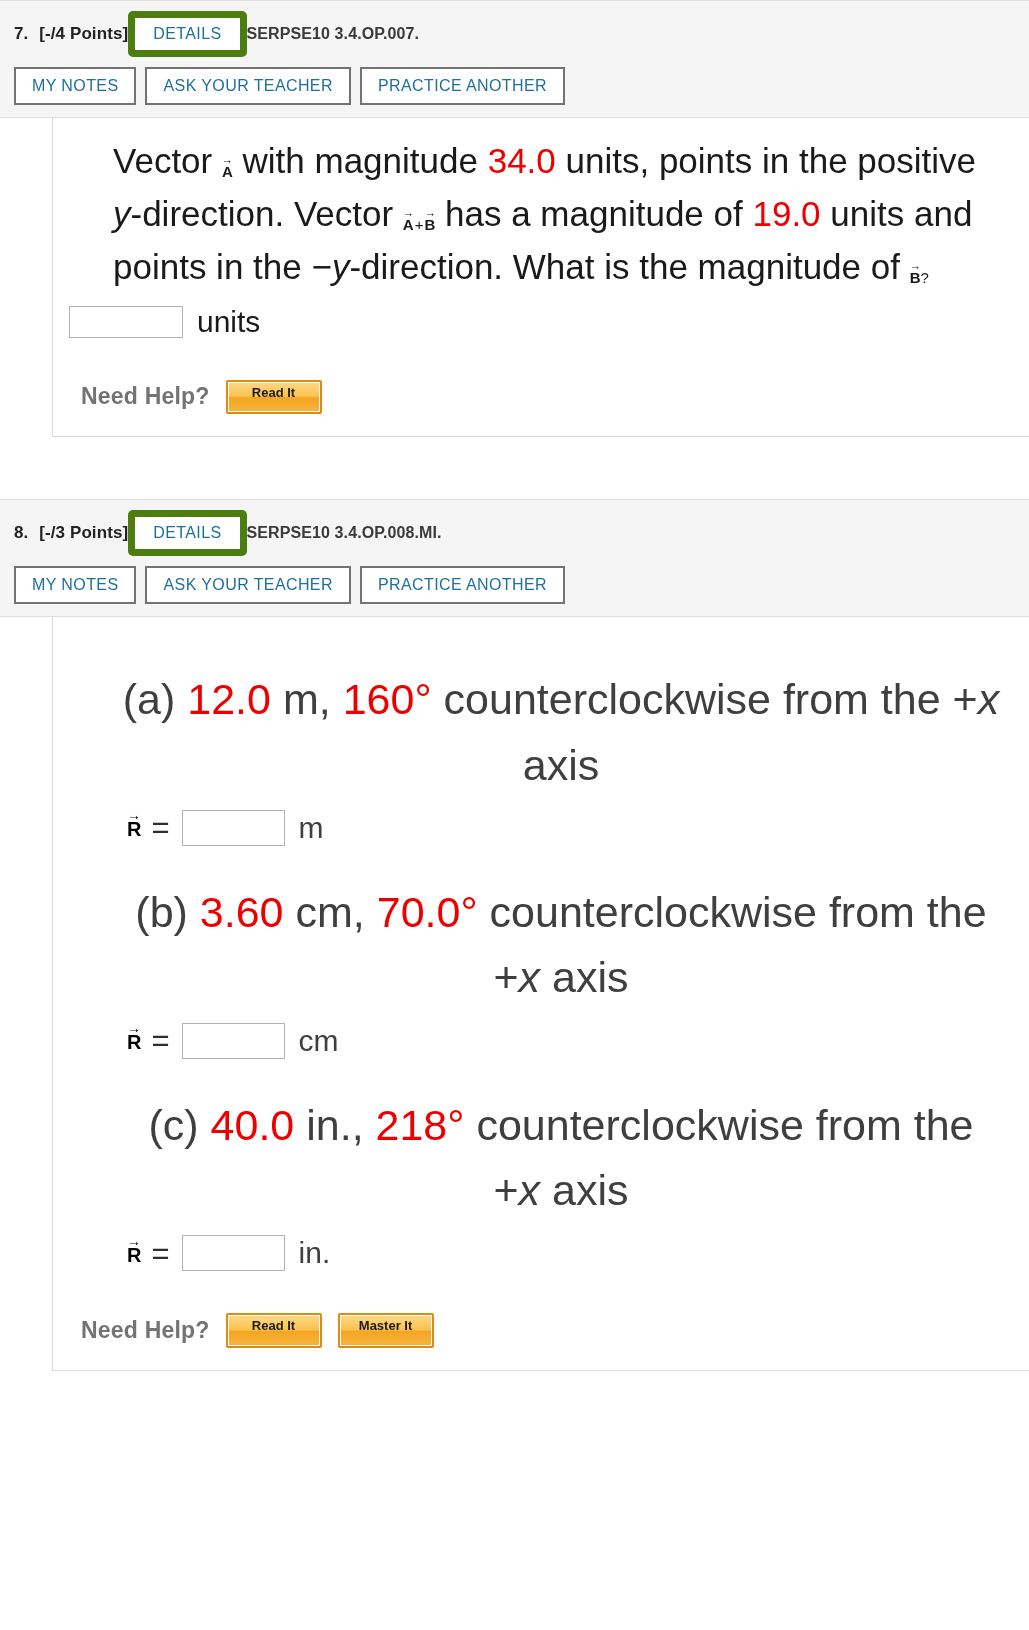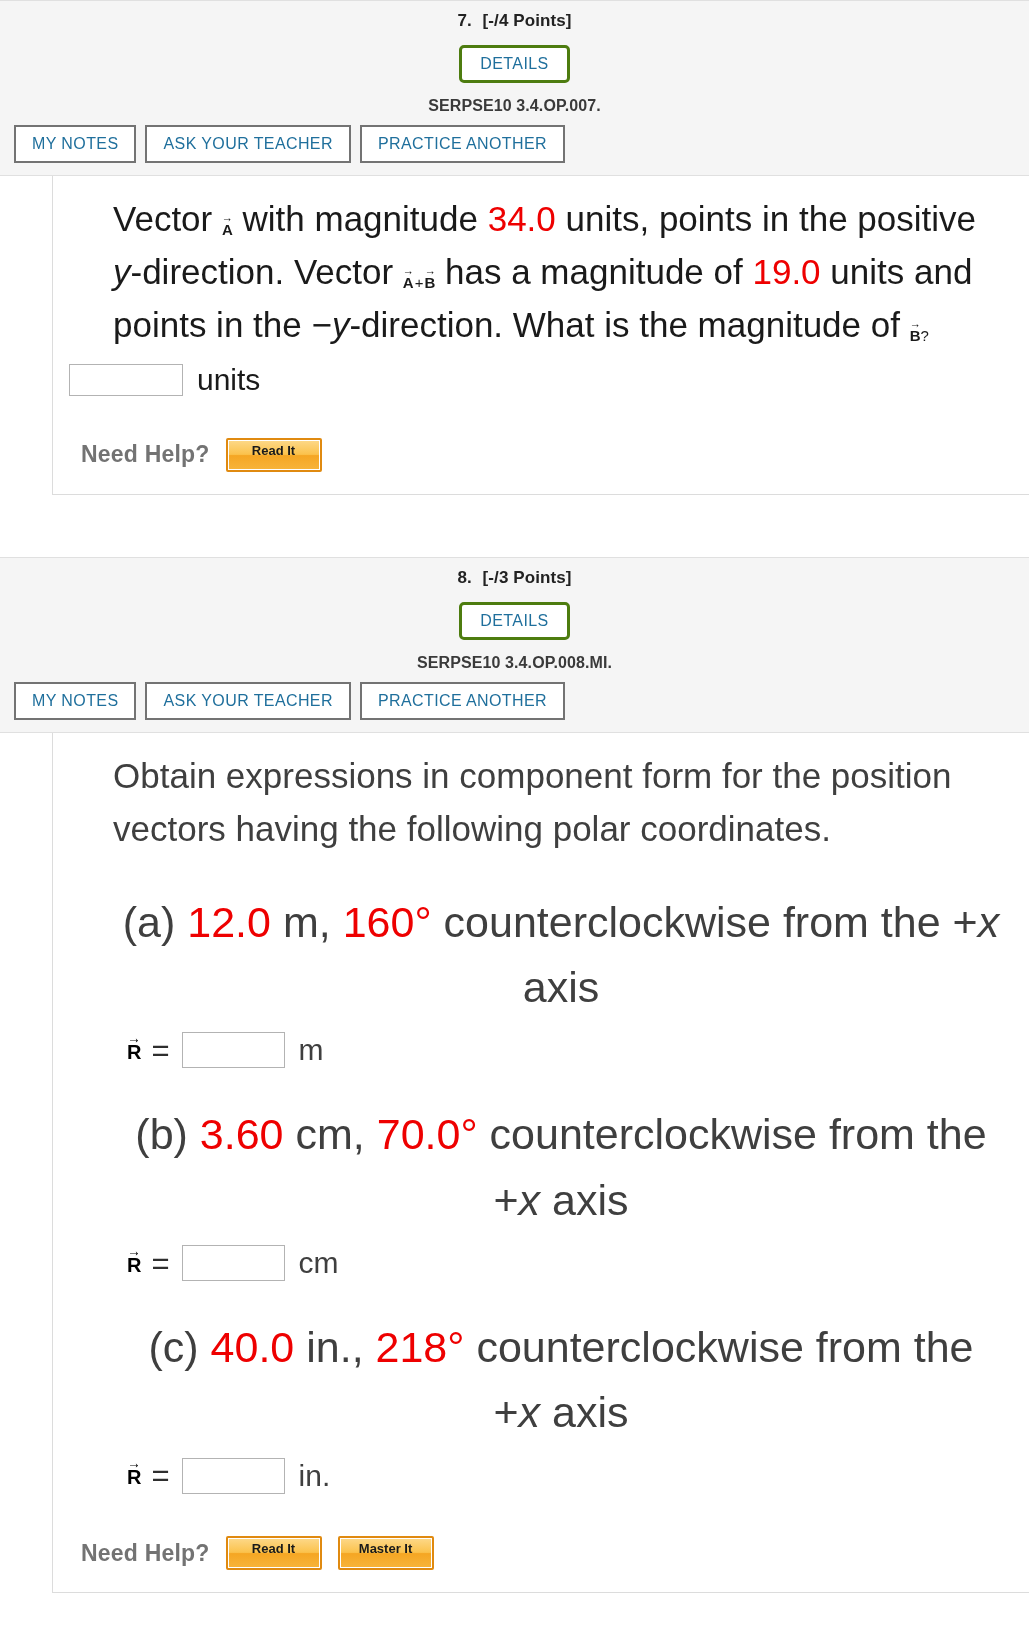--- a/index.html
+++ b/index.html
@@ -23,34 +23,32 @@
     background: #f5f5f5;
     border: 1px solid #e0e0e0;
     border-left: none;
     border-right: none;
     padding: 10px 14px 12px 14px;
     box-sizing: border-box;
   }
   .q-header-row1 {
     display: flex;
     align-items: center;
-    gap: 14px;
     margin-bottom: 10px;
-    flex-direction: column;
   }
   .q-number {
     font-size: 17px;
     font-weight: bold;
     color: #222222;
     letter-spacing: .1px;
     white-space: nowrap;
   }
   .q-points { margin-left: 6px; font-weight: bold; }
   .details-btn {
-    border: 3px solid #4d7c0f;
+    border: 7px solid #4d7c0f;
     border-radius: 5px;
     background: #ffffff;
     color: #1f6f9c;
     font-size: 16px;
     font-weight: normal;
     padding: 8px 18px;
     letter-spacing: .4px;
     cursor: pointer;
     line-height: 1;
   }
@@ -279,21 +277,20 @@
         <span class="q-code">SERPSE10 3.4.OP.008.MI.</span>
       </div>
       <div class="q-header-row2">
         <button class="outline-btn">MY NOTES</button>
         <button class="outline-btn">ASK YOUR TEACHER</button>
         <button class="outline-btn">PRACTICE ANOTHER</button>
       </div>
     </div>
 
     <div class="q-body">
-      <div class="stem gray">Obtain expressions in component form for the position vectors having the following polar coordinates.</div>
 
       <div class="part">
         <div class="part-text"><span>(a) </span><span class="red">12.0</span><span> m, </span><span class="red">160°</span><span> counterclockwise from the +</span><span class="ital">x</span><span> axis</span></div>
         <div class="answer-row indent">
           <span class="vec-lg">R</span>
           <span class="eq">=</span>
           <input class="ans-input wide" type="text" value="" style="">
           <span class="unit gray">m</span>
         </div>
       </div>

